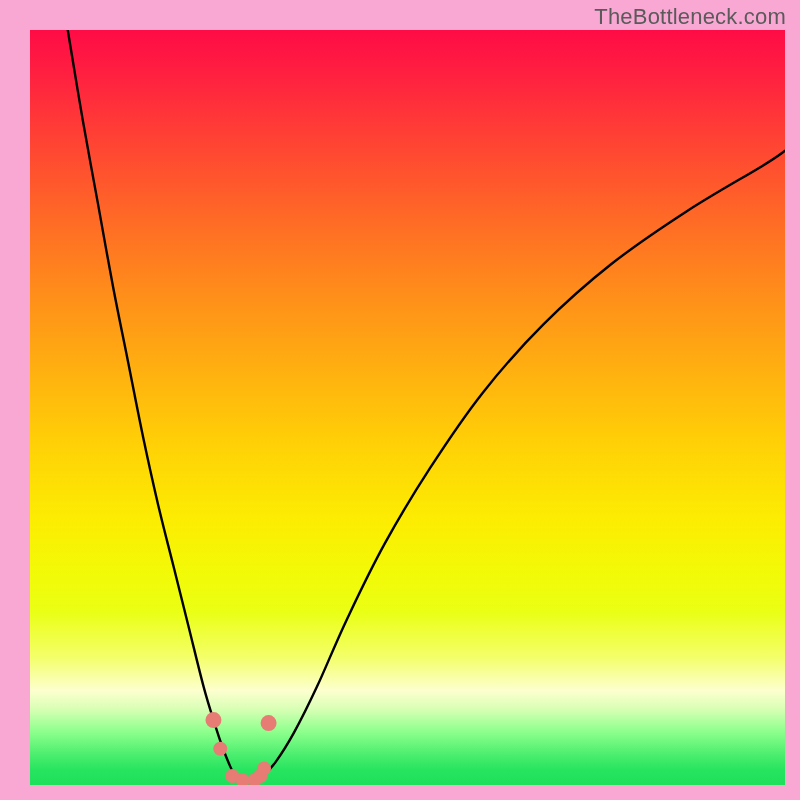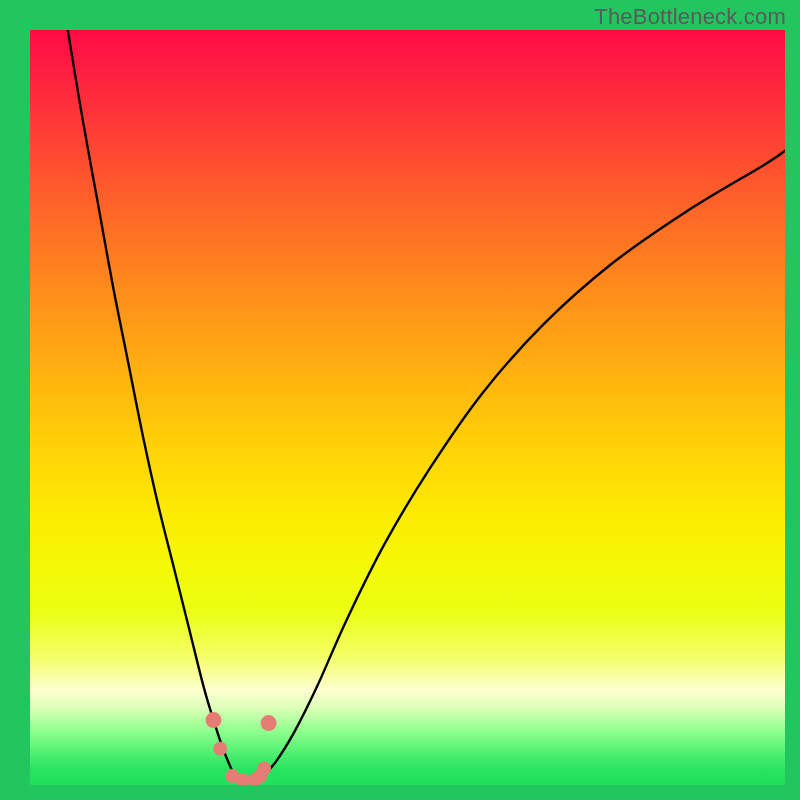--- a/index.html
+++ b/index.html
@@ -10,21 +10,21 @@
     overflow: hidden;
     background: #000;
     font-family: Arial, Helvetica, sans-serif;
   }
   .frame {
     position: absolute;
     left: 0;
     top: 0;
     width: 800px;
     height: 800px;
-    background: #22c55e;
+    background: #f9a8d4;
   }
   .plot-area {
     position: absolute;
     left: 30px;
     top: 30px;
     width: 755px;
     height: 755px;
     overflow: hidden;
   }
   .gradient {

